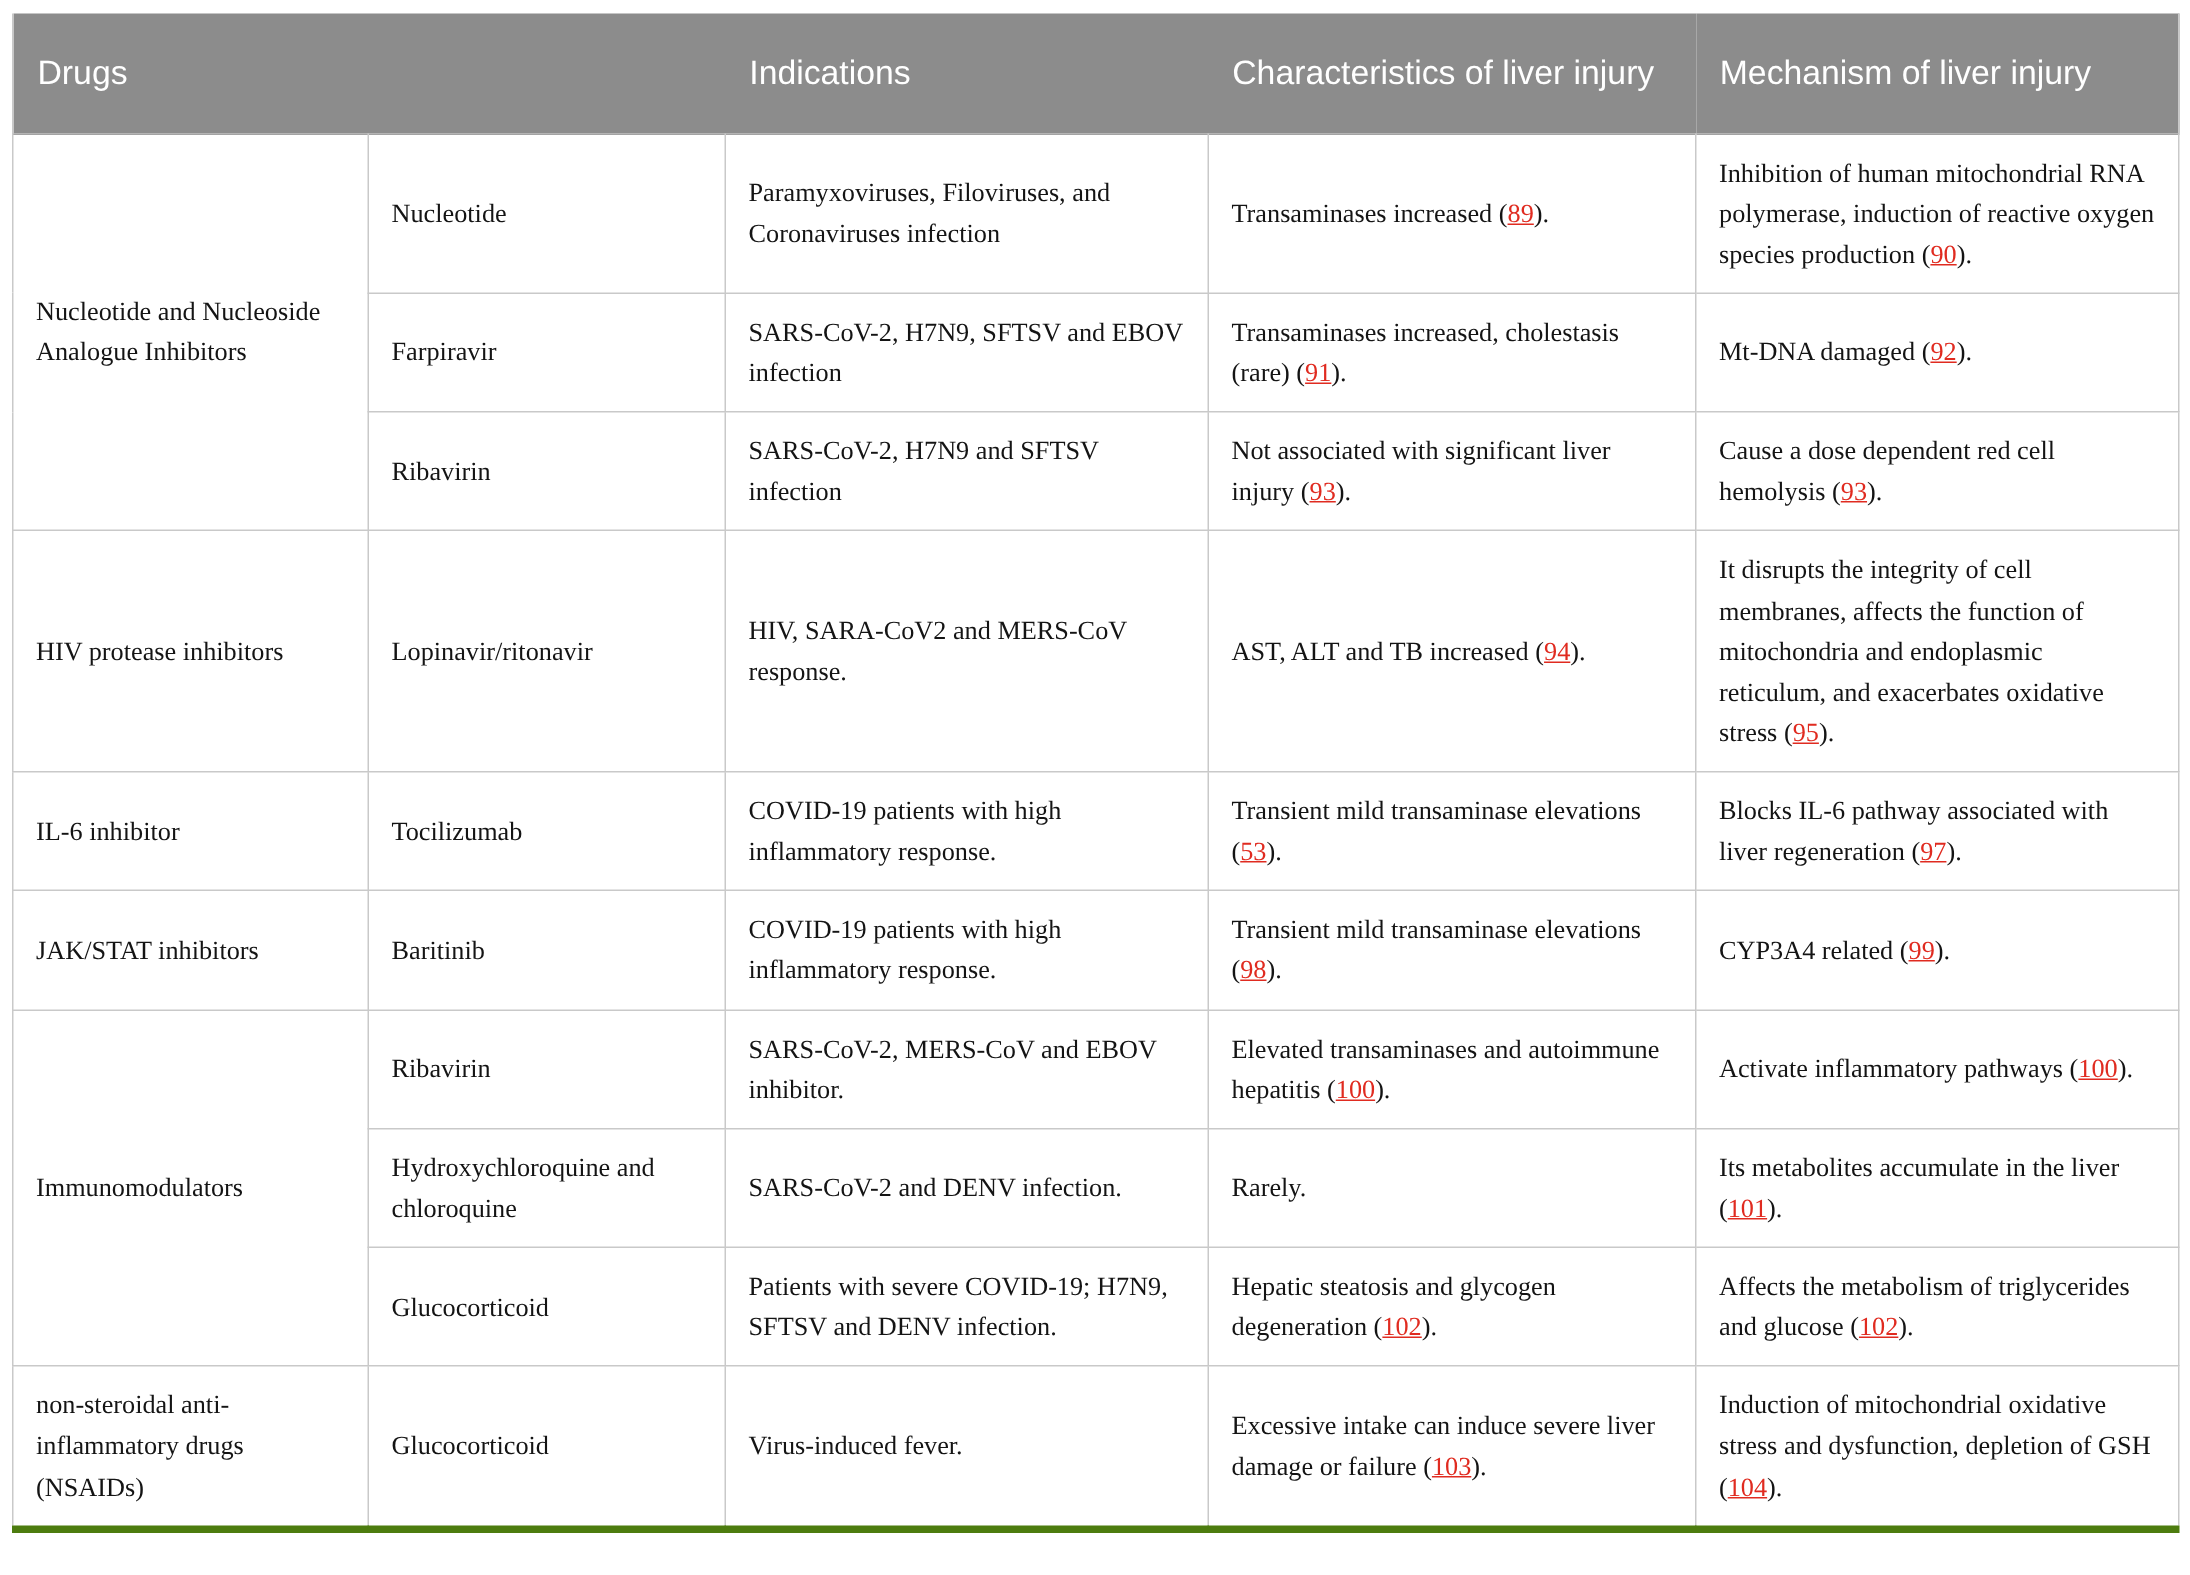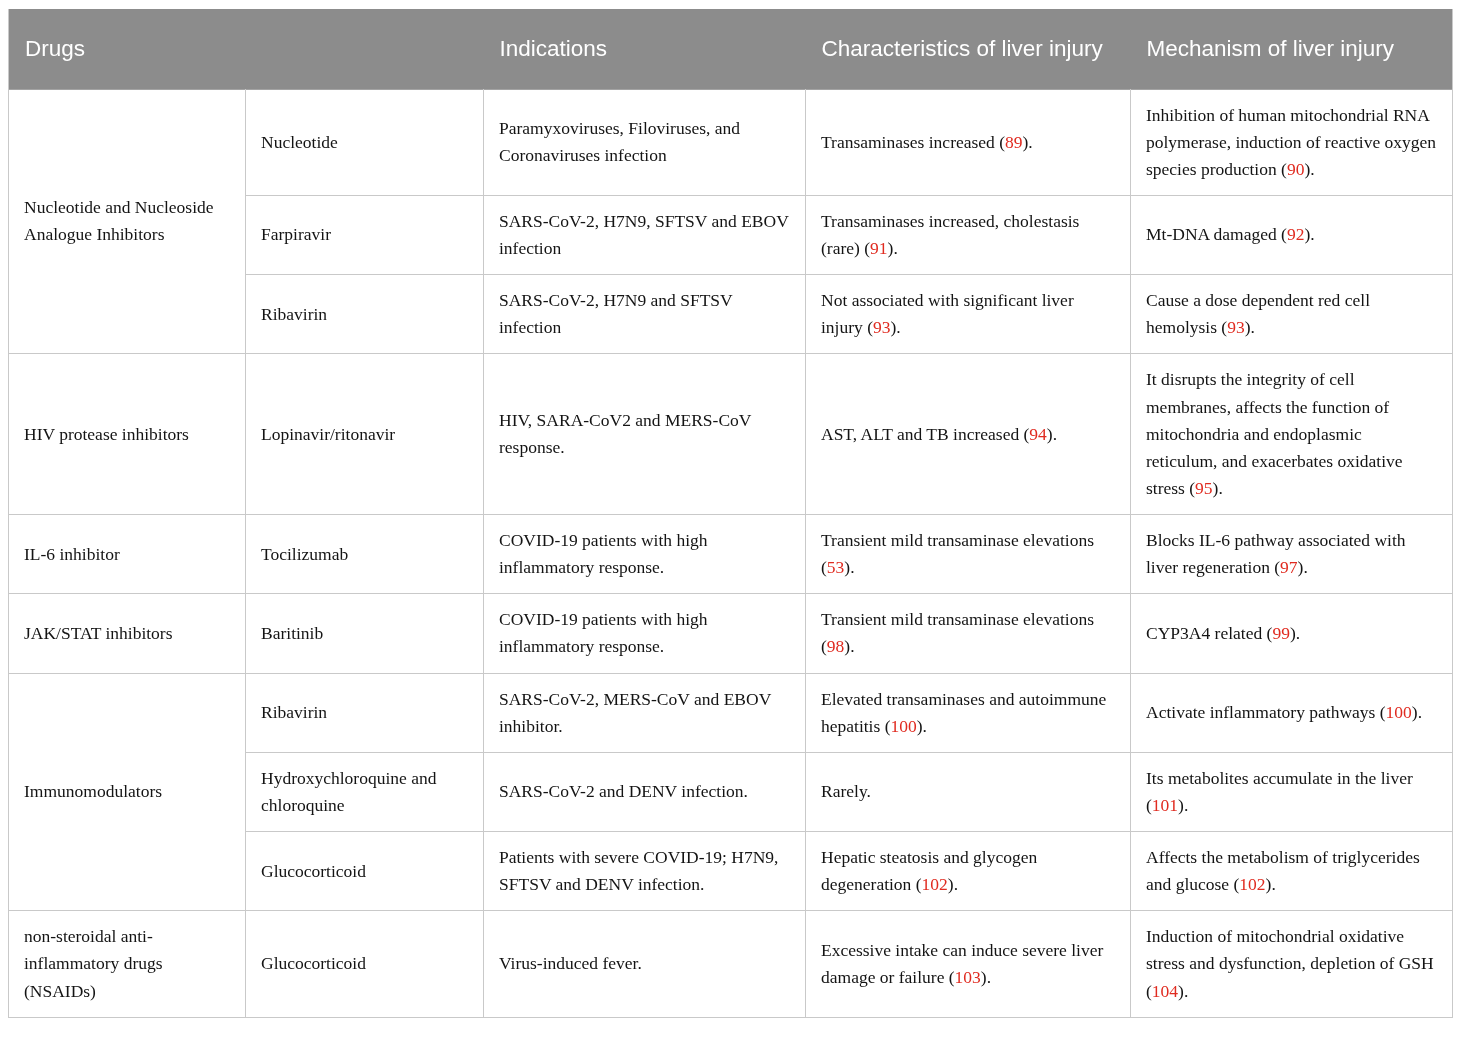--- a/index.html
+++ b/index.html
@@ -11,21 +11,21 @@
   }
   .page {
     width: 1460px;
     height: 1050px;
     padding: 9px 8px 8px 8px;
   }
   table.drug-table {
     width: 1444px;
     border-collapse: collapse;
     table-layout: fixed;
-    border-bottom: 1px solid #4d7c0f;
+    border-bottom: 5px solid #4d7c0f;
     border-left: 1px solid #c9c9c9;
     border-right: 1px solid #c9c9c9;
   }
   thead th {
     background: var(--header-bg, #8c8c8c);
     color: #ffffff;
     font-family: "Liberation Sans", "DejaVu Sans", sans-serif;
     font-weight: 400;
     font-size: 22.5px;
     line-height: 1.3;
@@ -45,20 +45,21 @@
   }
   tbody tr.group-start td {
     border-top: 1px solid #a3a3a3;
   }
   tbody td.drug-class {
     border-left: 1px solid #c9c9c9;
     margin-left: 33px;
   }
   .cite {
     color: var(--cite-color, #e02b20);
+    text-decoration: underline;
   }
 </style>
 </head>
 <body>
 
 <div class="page">
   <table class="drug-table">
     <colgroup>
       <col style="width:237px">
       <col style="width:238px">

